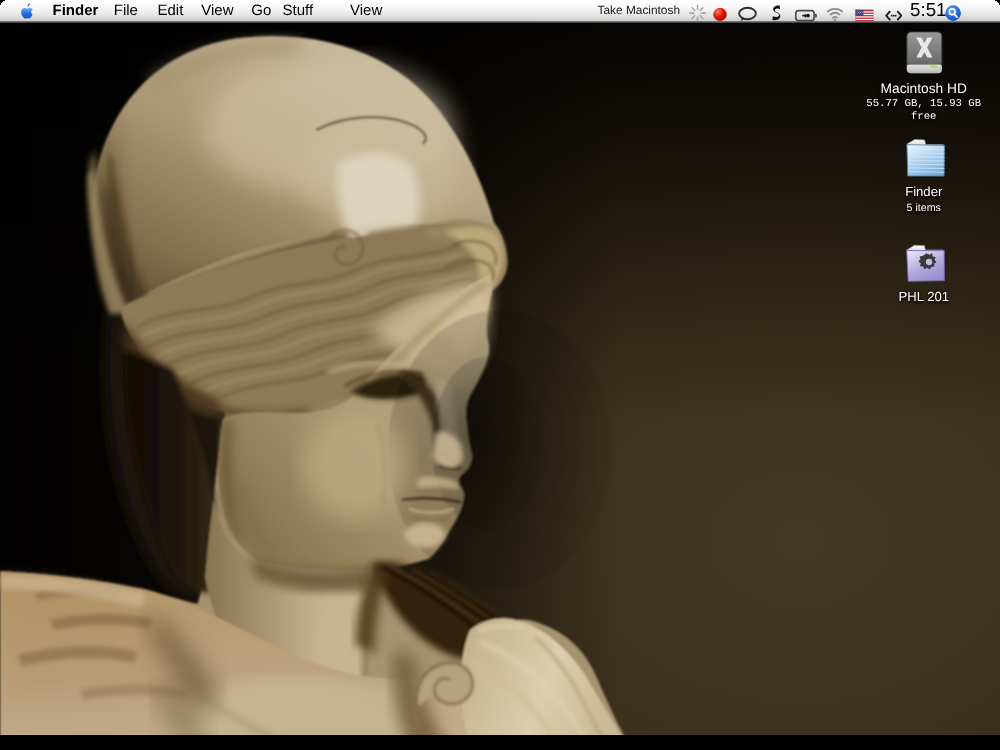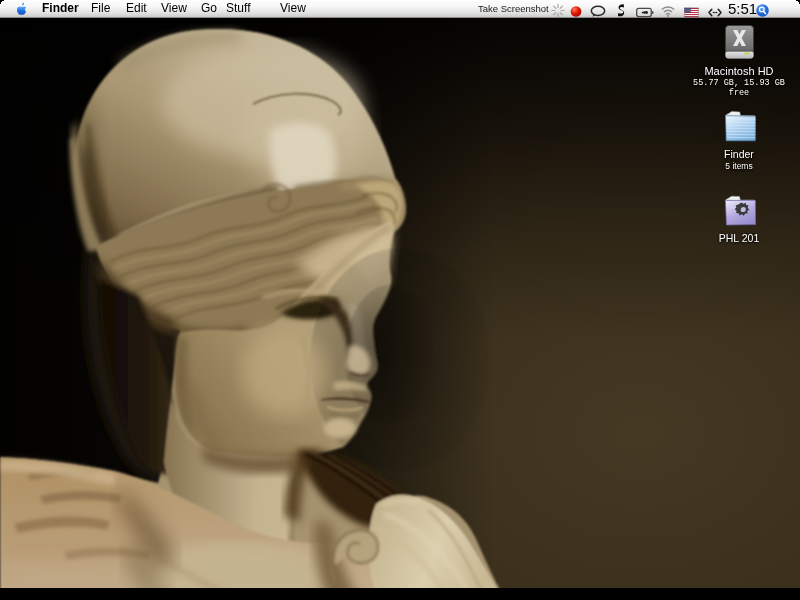--- a/index.html
+++ b/index.html
@@ -295,21 +295,21 @@
   <path d="M7.6,3.6 C7.5,2.2 8.5,0.9 9.6,0.4 C9.8,1.6 9.2,2.9 7.6,3.6 Z" fill="#2a6fd8"></path>
   <path d="M11.9,10.2 C11.5,11.2 10.6,12.8 9.6,13.5 C8.8,14.1 8.1,13.6 7.2,13.6 C6.2,13.6 5.6,14.1 4.8,13.6 C3.2,12.5 2.1,10.1 2.1,8.2 C2.1,6.1 3.5,4.8 5.1,4.8 C6,4.8 6.8,5.3 7.3,5.3 C7.8,5.3 8.8,4.7 9.8,4.8 C10.5,4.85 11.4,5.2 12,6 C10.1,7.2 10.4,9.5 11.9,10.2 Z" fill="url(#apg)"></path>
 </svg>
 <div class="mi" style="left:42px;font-weight:bold">Finder</div>
 <div class="mi" style="left:91px">File</div>
 <div class="mi" style="left:126px">Edit</div>
 <div class="mi" style="left:161px">View</div>
 <div class="mi" style="left:201px">Go</div>
 <div class="mi" style="left:226px">Stuff</div>
 <div class="mi" style="left:280px">View</div>
-<div class="mi" style="left:478px;font-size:9.5px;color:#1a1a1a">Take Screenshot</div>
+<div class="mi" style="left:478px;font-size:9.5px;color:#1a1a1a">Take Macintosh</div>
 <svg class="mi" style="left:551px;top:2px" width="14" height="14" viewBox="0 0 15 15">
   <g stroke="#a8a8a8" stroke-width="1.3" stroke-linecap="round">
     <line x1="7.5" y1="1" x2="7.5" y2="4.2"></line>
         <line x1="7.5" y1="10.8" x2="7.5" y2="14"></line>
     <line x1="1" y1="7.5" x2="4.2" y2="7.5"></line>
         <line x1="10.8" y1="7.5" x2="14" y2="7.5"></line>
     <line x1="2.9" y1="2.9" x2="5.2" y2="5.2"></line>
         <line x1="9.8" y1="9.8" x2="12.1" y2="12.1"></line>
     <line x1="12.1" y1="2.9" x2="9.8" y2="5.2"></line>
         <line x1="5.2" y1="9.8" x2="2.9" y2="12.1"></line>

